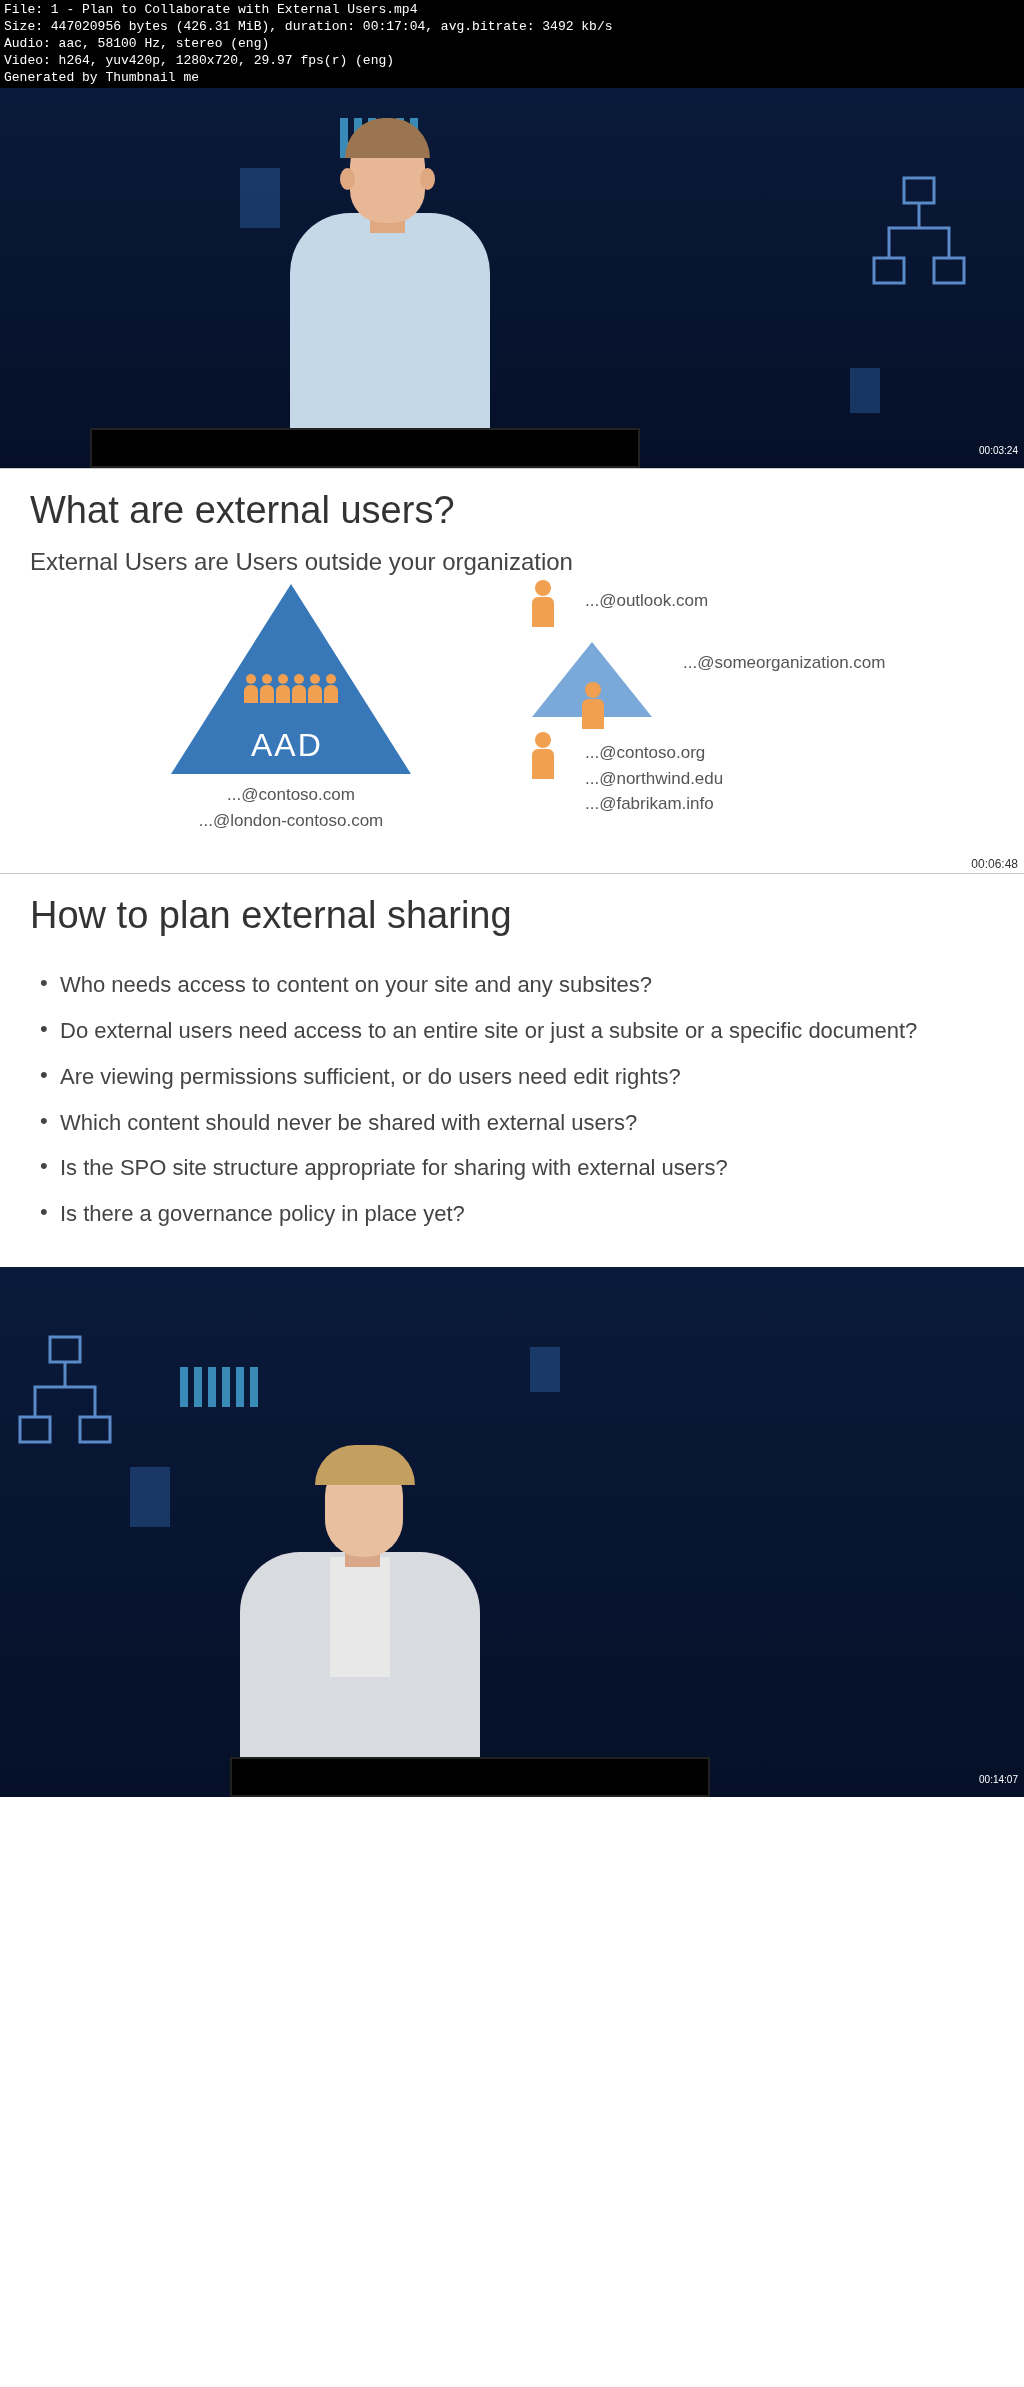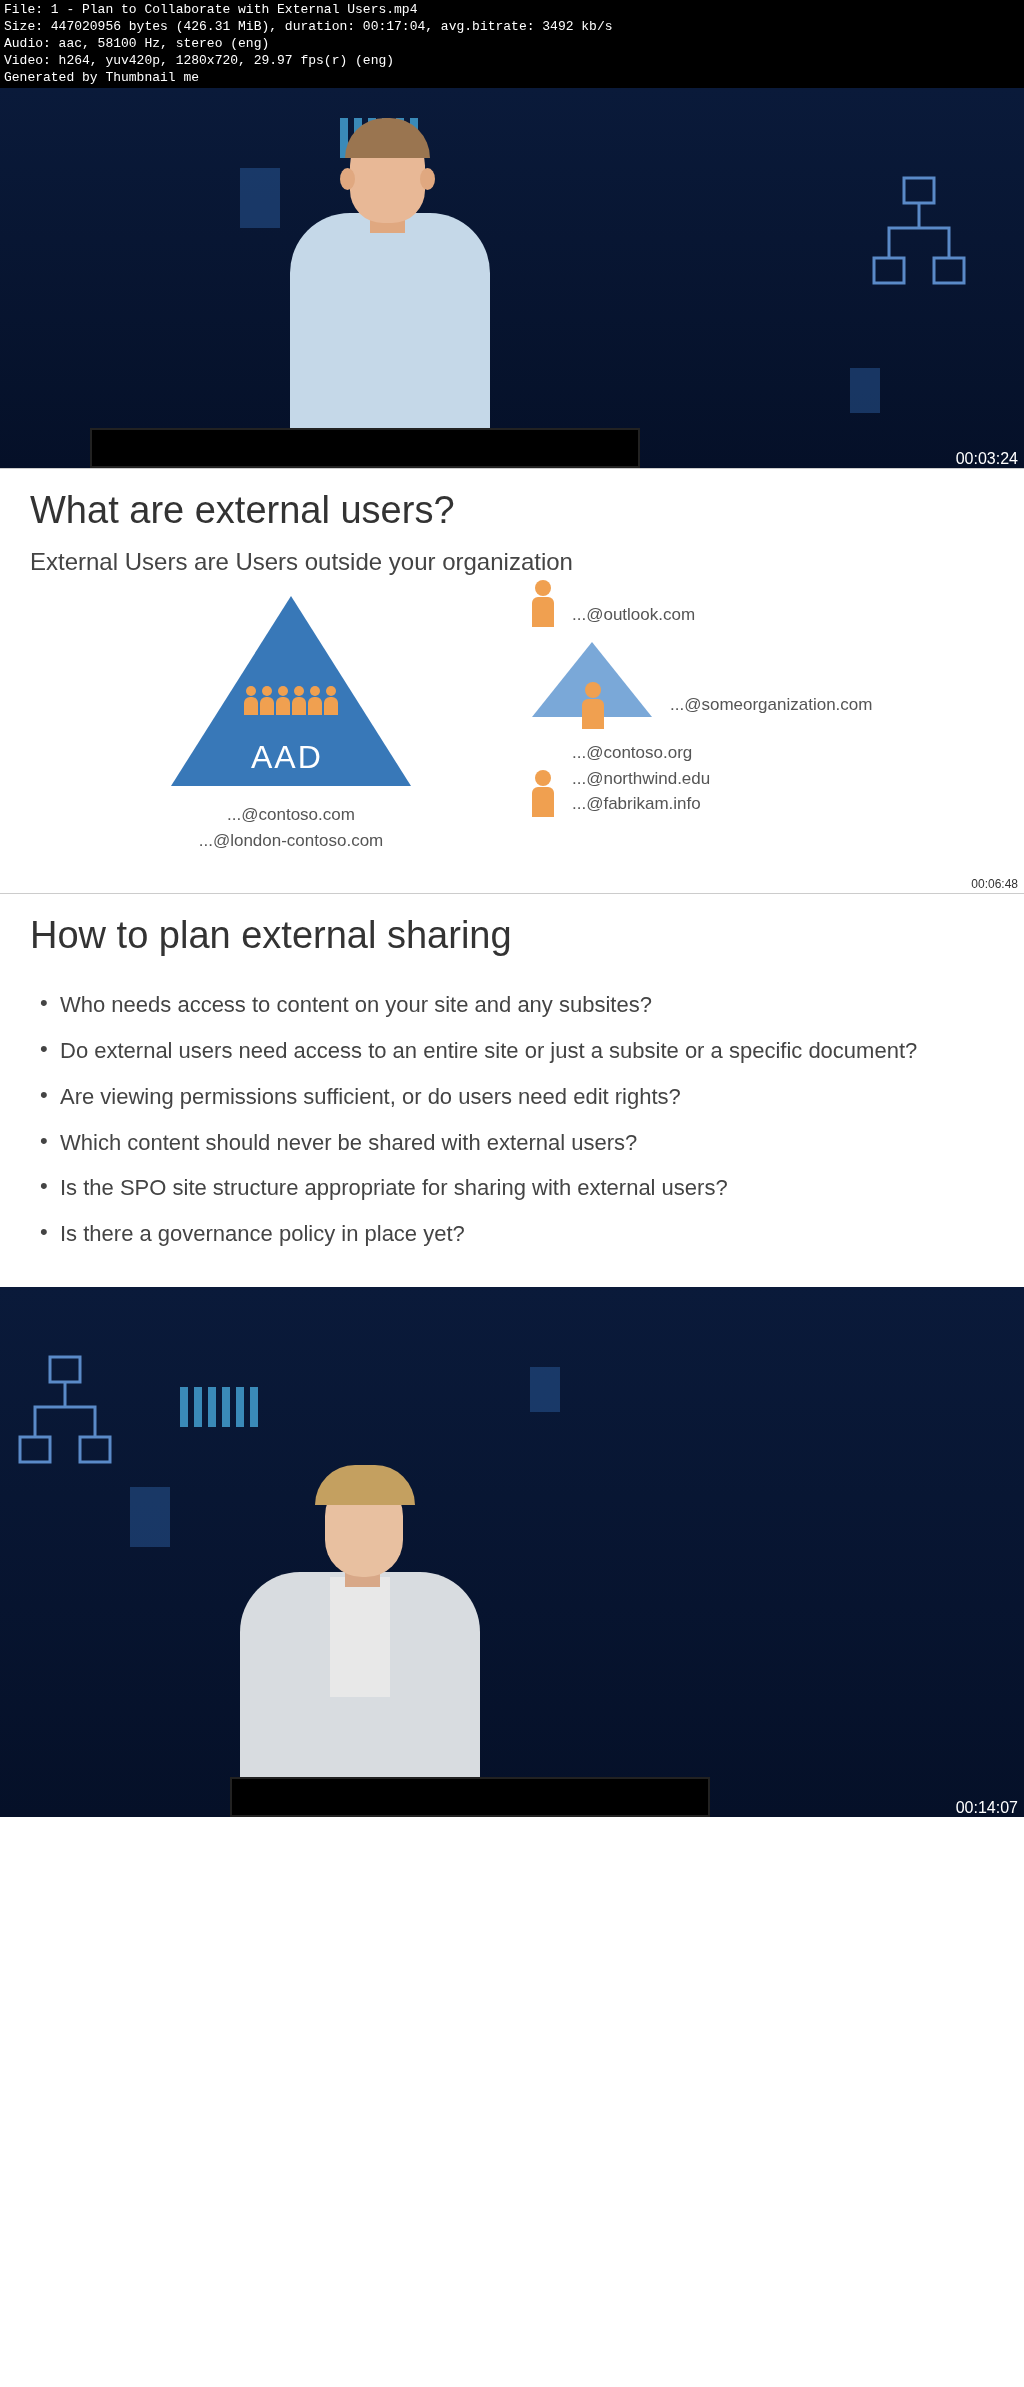--- a/index.html
+++ b/index.html
@@ -4,21 +4,21 @@
 <style>
 * { margin: 0; padding: 0; box-sizing: border-box; }
 body { font-family: "Segoe UI", Arial, sans-serif; background: #fff; width: 1024px; }
 
 .header-info { background: #000; color: #fff; font-size: 13px; padding: 2px 4px; line-height: 1.3; font-family: Liberation Mono, monospace; }
 
 .video-frame { position: relative; width: 1024px; height: 380px; background: linear-gradient(180deg, #0a1a3a 0%, #051028 100%); overflow: hidden; }
 .video-frame .ticks { position: absolute; top: 30px; left: 340px; display: flex; gap: 6px; }
 .video-frame .ticks div { width: 8px; height: 40px; background: #3a8ab8; }
 .video-frame .square { position: absolute; width: 40px; height: 60px; background: #2a5a9a; opacity: 0.5; }
-.video-frame .timestamp { position: absolute; bottom: 0; right: 6px; color: #fff; font-size: 16px; margin-top: 40px; }
+.video-frame .timestamp { position: absolute; bottom: 12px; right: 6px; color: #fff; font-size: 10px; margin-top: 40px; }
 .video-frame .diagram { position: absolute; right: 40px; top: 80px; width: 120px; height: 140px; }
 .monitor { position: absolute; bottom: 0; left: 90px; width: 550px; height: 40px; background: #000; border: 2px solid #222; }
 
 
 .person1 { position: absolute; bottom: 30px; left: 270px; width: 230px; height: 330px; }
 .person1 .head { position: absolute; top: 20px; left: 80px; width: 75px; height: 95px; background: #e8b896; border-radius: 40px 40px 35px 35px; }
 .person1 .hair1 { position: absolute; top: 10px; left: 75px; width: 85px; height: 40px; background: #9a7550; border-radius: 50px 50px 0 0; }
 .person1 .ear { position: absolute; top: 60px; left: 70px; width: 15px; height: 22px; background: #e0a880; border-radius: 50%; }
 .person1 .ear.r { left: 150px; }
 .person1 .shirt { position: absolute; top: 105px; left: 20px; width: 200px; height: 230px; background: #c5d8e8; border-radius: 60px 60px 0 0; }
@@ -36,32 +36,32 @@
 
 .slide { background: #fff; border-top: 1px solid #ccc; padding: 20px 30px 10px 30px; position: relative; }
 .slide h1 { font-weight: 300; font-size: 38px; color: #333; margin-bottom: 16px; }
 .slide .sub { font-size: 24px; font-weight: 300; color: #444; margin-bottom: 4px; }
 .slide .timestamp-s { position: absolute; bottom: 2px; right: 6px; color: #333; font-size: 12px; }
 
 .diagram-area { display: flex; gap: 40px; padding: 0 60px 30px 60px; }
 .left-d { flex: 1; text-align: center; }
 .right-d { flex: 1; }
 
-.big-triangle { width: 0; height: 0; border-left: 120px solid transparent; border-right: 120px solid transparent; border-bottom: 190px solid #3878b8; margin: 16px auto; position: relative; }
+.big-triangle { width: 0; height: 0; border-left: 120px solid transparent; border-right: 120px solid transparent; border-bottom: 190px solid #3878b8; margin: 4px auto; position: relative; }
 .big-triangle .label { position: absolute; bottom: -180px; left: -40px; color: #fff; font-size: 32px; font-weight: 400; letter-spacing: 2px; }
 .aad-people { position: absolute; top: 90px; left: -50px; width: 100px; display: flex; flex-wrap: wrap; gap: 2px; justify-content: center; }
 
 .person-icon { display: inline-block; }
 .person-icon .ph { width: 10px; height: 10px; background: #f0a050; border-radius: 50%; margin: 0 auto; }
 .person-icon .pb { width: 14px; height: 18px; background: #f0a050; border-radius: 6px 6px 0 0; margin-top: 1px; }
 .person-icon.big .ph { width: 16px; height: 16px; }
 .person-icon.big .pb { width: 22px; height: 30px; }
 
 .domain-text { font-size: 17px; color: #555; margin-top: 8px; line-height: 1.5; }
-.right-row { display: flex; align-items: flex-end; gap: 18px; margin-bottom: 15px; }
+.right-row { display: flex; align-items: flex-start; gap: 31px; margin-bottom: 15px; }
 .small-tri { width: 0; height: 0; border-left: 60px solid transparent; border-right: 60px solid transparent; border-bottom: 75px solid #7aa8d8; position: relative; }
 .small-tri .p { position: absolute; top: 40px; left: -10px; }
 
 
 .slide2 { background: #fff; border-top: 1px solid #ccc; padding: 20px 30px 30px 30px; position: relative; min-height: 380px; }
 .slide2 h1 { font-weight: 300; font-size: 38px; color: #333; margin-bottom: 25px; }
 .slide2 ul { list-style: none; padding-left: 10px; }
 .slide2 li { font-size: 22px; font-weight: 300; color: #444; padding: 8px 0 8px 20px; position: relative; line-height: 1.35; }
 .slide2 li::before { content: "•"; position: absolute; left: 0; top: 6px; font-size: 22px; }
 </style>

